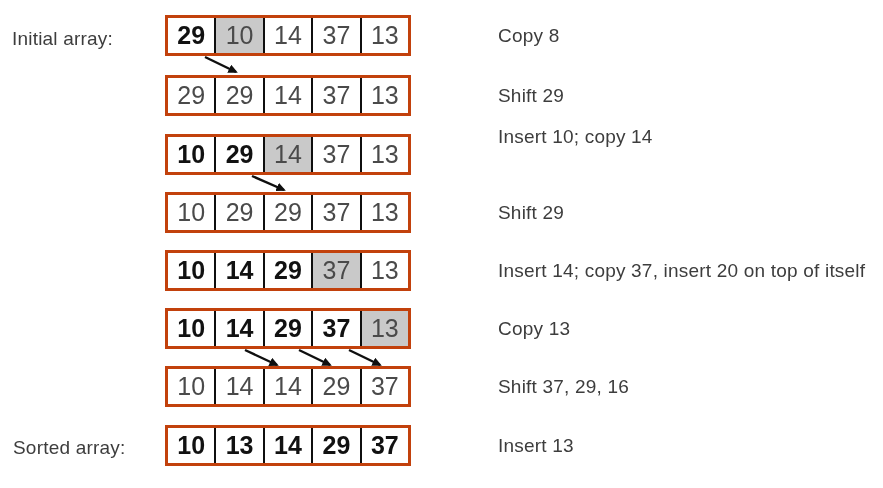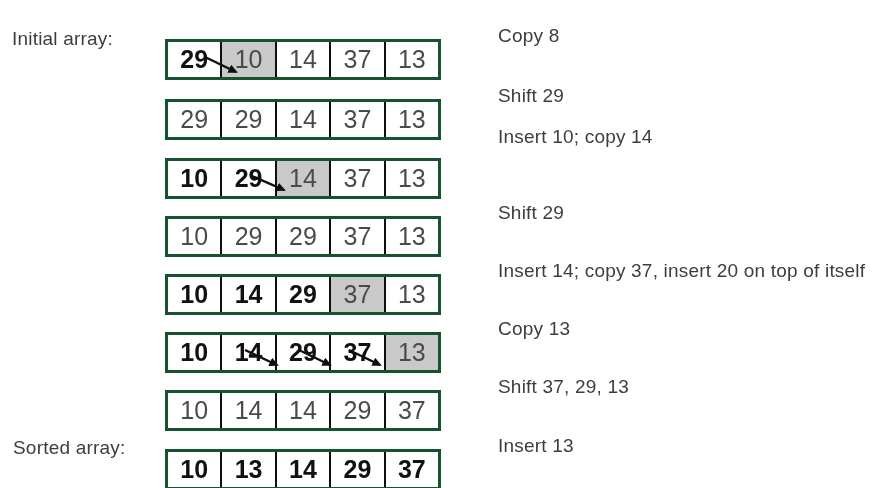--- a/index.html
+++ b/index.html
@@ -23,27 +23,26 @@
     font-size: 19px;
     color: #3d3d3d;
     letter-spacing: 0.2px;
     white-space: nowrap;
   }
   #label-initial { left: 12px; top: 18px; }
   #label-sorted  { left: 13px; top: 427px; }
   .array-row {
     position: absolute;
     left: 165px;
-    width: 276px;
+    width: 246px;
     height: 41px;
     box-sizing: border-box;
-    border: 3px solid #14532d;
+    border: 3px solid #c2410c;
     display: flex;
     background: #ffffff;
-    margin-top: 24px;
   }
   .array-cell {
     flex: 1 1 0;
     box-sizing: border-box;
     display: flex;
     align-items: center;
     justify-content: center;
     font-size: 25px;
     color: #4a4a4a;
     background: #ffffff;
@@ -129,21 +128,21 @@
         <div class="array-cell hl">13</div>
       </div>
       <div class="step-caption" style="top: 308px;">Copy 13</div>
       <div class="array-row" style="top: 366px;">
         <div class="array-cell">10</div>
         <div class="array-cell">14</div>
         <div class="array-cell">14</div>
         <div class="array-cell">29</div>
         <div class="array-cell">37</div>
       </div>
-      <div class="step-caption" style="top: 366px;">Shift 37, 29, 13</div>
+      <div class="step-caption" style="top: 366px;">Shift 37, 29, 16</div>
       <div class="array-row" style="top: 425px;">
         <div class="array-cell bold">10</div>
         <div class="array-cell bold">13</div>
         <div class="array-cell bold">14</div>
         <div class="array-cell bold">29</div>
         <div class="array-cell bold">37</div>
       </div>
       <div class="step-caption" style="top: 425px;">Insert 13</div>
     </div>
 

